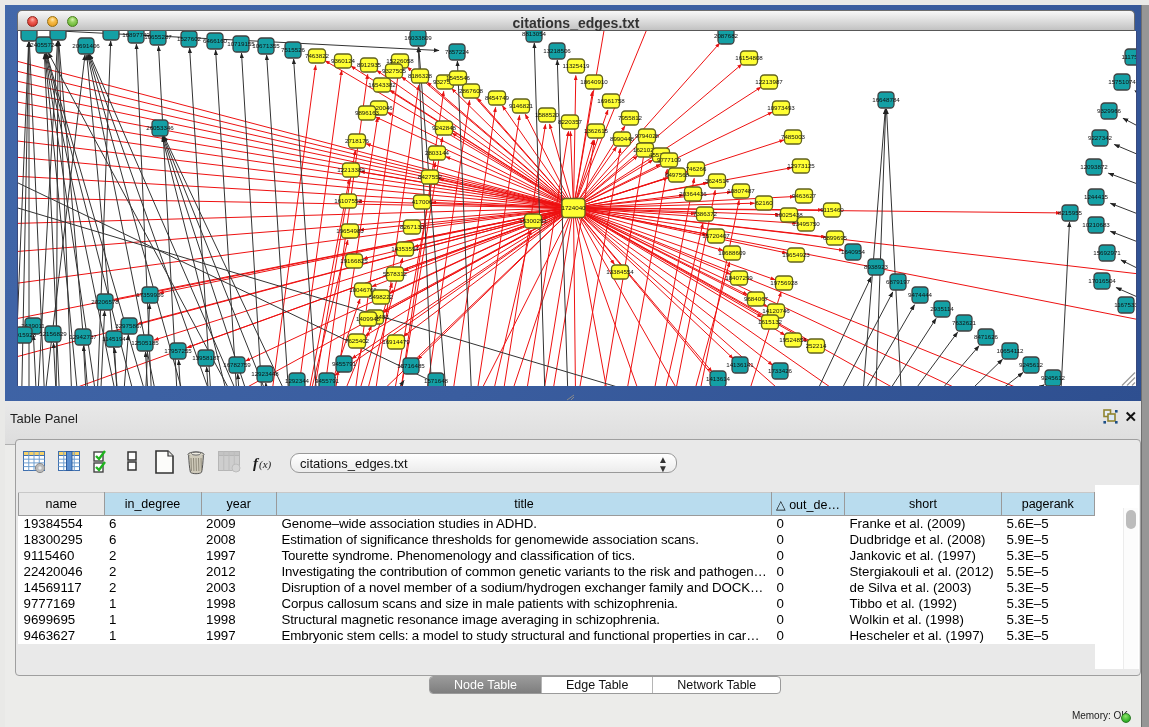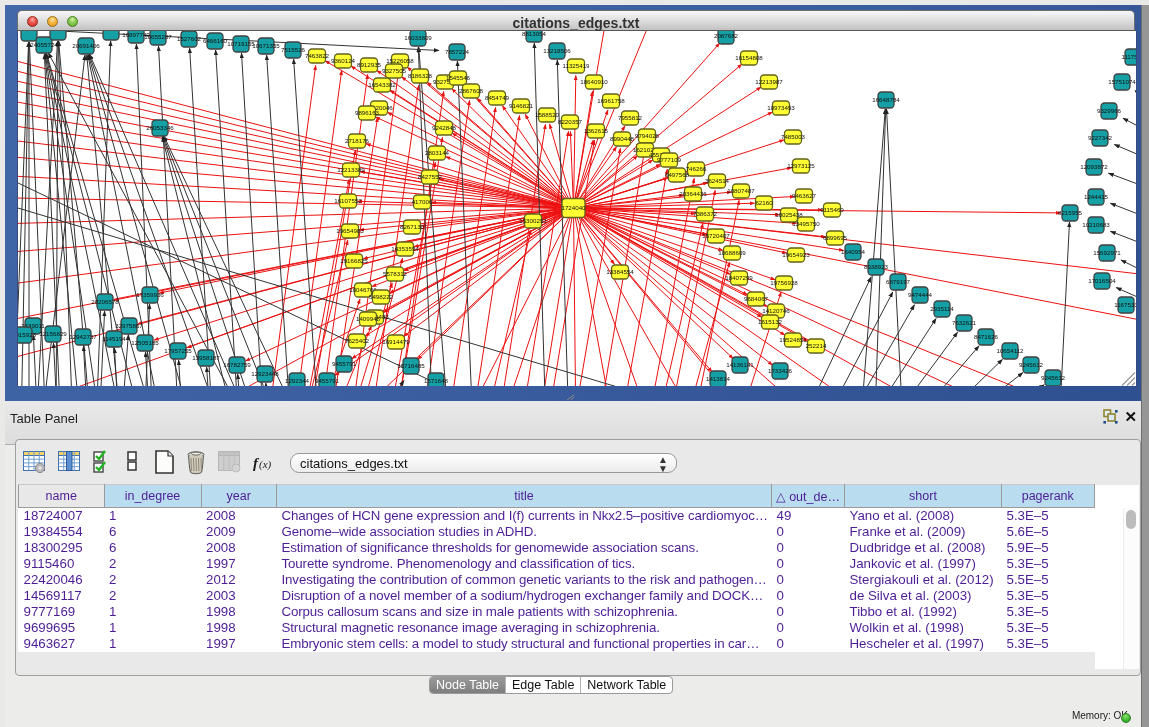--- a/index.html
+++ b/index.html
@@ -11,27 +11,27 @@
 .tl.r{left:9px;background:radial-gradient(circle at 50% 30%,#ffb3ab 0%,#ee6056 35%,#d93a30 75%,#8e1a12 100%);border:1px solid #92261e}
 .tl.y{left:29px;background:radial-gradient(circle at 50% 30%,#ffe9b0 0%,#f6bc4a 35%,#eaa42a 75%,#9a6a0e 100%);border:1px solid #99700f}
 .tl.g{left:49px;background:radial-gradient(circle at 50% 30%,#d7f3b2 0%,#93d05e 35%,#6fbb3c 75%,#3f7d14 100%);border:1px solid #49801c}
 .tp{position:absolute;left:5px;top:401px;width:1136px;height:326px;background:#ececea}
 .tpbar{position:absolute;left:0;top:0;width:100%;height:44px;background:linear-gradient(#e9e9e9,#dddddd);border-bottom:1px solid #b0b0b0}
 .tpbar .lbl{position:absolute;left:5px;top:10px;font-size:13px;color:#1e1e1e}
 .tpx{position:absolute;right:4px;top:7px;font-size:15px;font-weight:bold;color:#111}
 .cont{position:absolute;left:10px;top:38px;width:1126px;height:237px;background:#e9e9e9;border:1px solid #9f9f9f;border-radius:4px}
 .combo{position:absolute;left:274px;top:13px;width:387px;height:20px;background:linear-gradient(#ffffff,#ececec);border:1px solid #999999;border-radius:9px;font-size:13px;color:#111;padding:2px 0 0 9px}
 .combo .arr{position:absolute;right:8px;top:1px;font-size:10px;color:#333;line-height:9px}
-table.dt{position:absolute;left:2px;top:44px;border-collapse:collapse;table-layout:fixed;font-size:13.3px;color:#4c1d95;background:#fff}
+table.dt{position:absolute;left:2px;top:52px;border-collapse:collapse;table-layout:fixed;font-size:13.3px;color:#000000;background:#fff}
 table.dt th{height:23px;font-weight:normal;font-size:12.5px;background:#b9dcee;border:1px solid #9a9a9a;border-top:1px solid #c8c8c8;overflow:hidden;white-space:nowrap}
 table.dt th.g{background:#e8e8e8}
 table.dt td{height:16px;padding:0 0 0 5px;overflow:hidden;white-space:nowrap}
 table.dt td:nth-child(4){letter-spacing:-0.12px}
 .tabs{position:absolute;left:424px;top:275px;height:18px;display:flex;border:1px solid #9a9a9a;border-radius:4px;overflow:hidden;background:#fff}
-.tabs div{padding:1px 6px 0;font-size:12.5px;color:#111;border-right:1px solid #b5b5b5}
+.tabs div{padding:1px 24px 0;font-size:12.5px;color:#111;border-right:1px solid #b5b5b5}
 .tabs div:last-child{border-right:none}
 .tabs div.sel{background:linear-gradient(#9a9a9a,#7e7e7e);color:#fff}
 .mem{position:absolute;right:13px;bottom:6px;font-size:10px;color:#222}
 .memdot{position:absolute;right:10px;bottom:4px;width:10px;height:10px;border-radius:50%;background:radial-gradient(circle at 45% 30%,#8ee46a,#2fae27 70%,#1d8c1a);border:1px solid #2c7d24}
 </style></head><body>
 <div class="blue"></div>
 <div class="graystrip"></div>
 <svg width="1118" height="355" viewBox="17 31 1118 355" style="position:absolute;left:17px;top:31px;background:#ffffff;border-left:1px solid #39497c;border-right:1px solid #39497c;box-sizing:content-box">
     <defs>
       <marker id="ra" markerWidth="6" markerHeight="5" refX="4.6" refY="1.9" orient="auto" markerUnits="userSpaceOnUse">
@@ -651,29 +651,20 @@
           <tr>
             <th class="g">name</th>
             <th>in_degree</th>
             <th>year</th>
             <th>title</th>
             <th>△ out_de…</th>
             <th>short</th>
             <th>pagerank</th>
           </tr>
           <tr>
-            <td>18724007</td>
-            <td>1</td>
-            <td>2008</td>
-            <td>Changes of HCN gene expression and I(f) currents in Nkx2.5–positive cardiomyoc…</td>
-            <td>49</td>
-            <td>Yano et al. (2008)</td>
-            <td>5.3E–5</td>
-          </tr>
-          <tr>
             <td>19384554</td>
             <td>6</td>
             <td>2009</td>
             <td>Genome–wide association studies in ADHD.</td>
             <td>0</td>
             <td>Franke et al. (2009)</td>
             <td>5.6E–5</td>
           </tr>
           <tr>
             <td>18300295</td>

